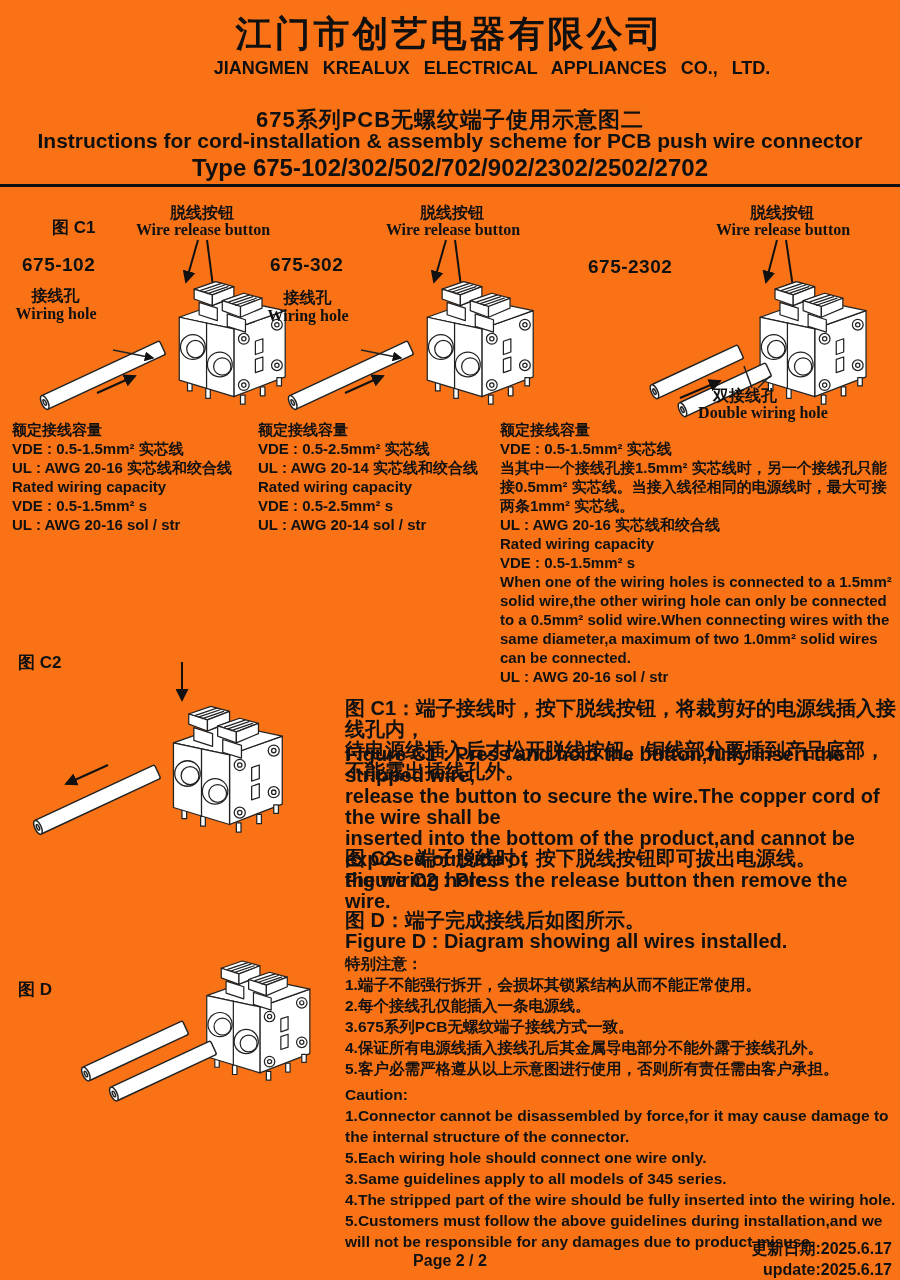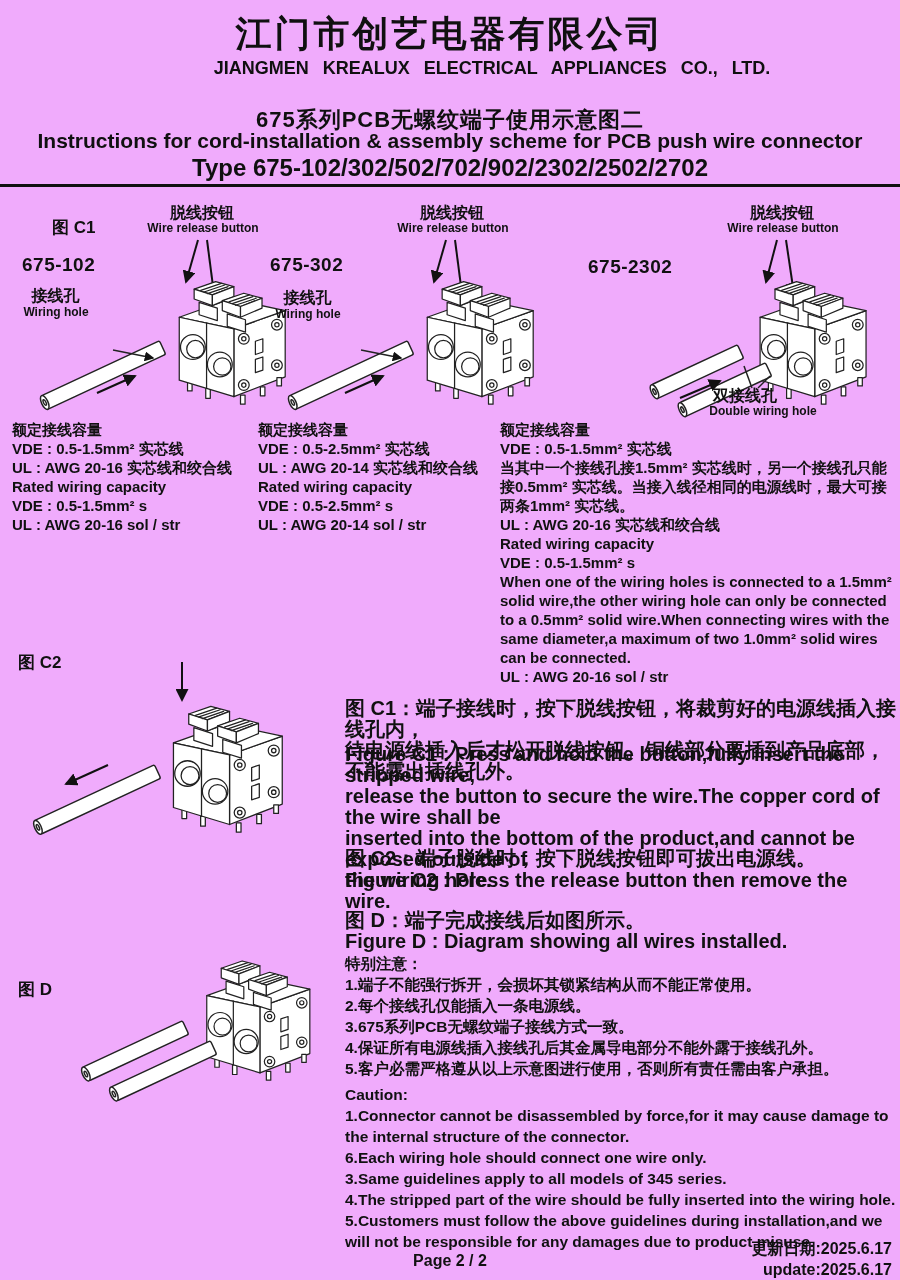--- a/index.html
+++ b/index.html
@@ -1,28 +1,28 @@
 <!DOCTYPE html>
 <html><head>
 <meta charset="utf-8">
 <style>
   html,body{margin:0;padding:0;background:#e8e8e8;}
-  #page{position:relative;width:900px;height:1280px;background:#f0abfc;margin:0 auto;
+  #page{position:relative;width:900px;height:1280px;background:#f97316;margin:0 auto;
         font-family:"Liberation Sans","DejaVu Sans",sans-serif;color:#111;overflow:hidden;}
   .abs{position:absolute;}
   .b{font-weight:bold;}
   .ctr{text-align:center;}
   .nw{white-space:nowrap;}
   .prelines{white-space:pre-line;}
   .hdr{left:0;width:900px;text-align:center;font-weight:bold;color:#101010;}
   .rule{left:0;top:184px;width:900px;height:0;border-top:3px solid #101010;}
   .figlbl{font-size:17px;font-weight:bold;}
   .modlbl{font-size:19px;font-weight:bold;letter-spacing:.5px;}
   .calloutcn{font-size:16px;font-weight:bold;}
-  .callouten{font-size:12px;font-weight:bold;}
+  .callouten{font-size:16px;font-weight:bold;font-family:Liberation Serif, serif;}
   .spec{font-size:15px;font-weight:bold;line-height:19px;}
   .spec div{margin:0;}
   .note{font-size:20px;font-weight:bold;line-height:21px;}
   .listblk{font-size:15.5px;font-weight:bold;line-height:21px;}
   svg{display:block;}
   svg .ln{fill:#fff;stroke:#222;stroke-width:1.5;stroke-linejoin:round;stroke-linecap:round;}
   svg .arrow{stroke:#111;stroke-width:2;fill:none;}
   svg .plain{stroke:#222;stroke-width:1.5;fill:none;}
 </style>
 </head>
@@ -219,21 +219,21 @@
     <div>1.端子不能强行拆开，会损坏其锁紧结构从而不能正常使用。</div>
     <div>2.每个接线孔仅能插入一条电源线。</div>
     <div>3.675系列PCB无螺纹端子接线方式一致。</div>
     <div>4.保证所有电源线插入接线孔后其金属导电部分不能外露于接线孔外。</div>
     <div>5.客户必需严格遵从以上示意图进行使用，否则所有责任需由客户承担。</div>
   </div>
 
   <div class="abs listblk" style="left:345px;top:1084px;width:553px;">
     <div>Caution:</div>
     <div>1.Connector cannot be disassembled by force,for it may cause damage to the internal structure of the connector.</div>
-    <div>6.Each wiring hole should connect one wire only.</div>
+    <div>5.Each wiring hole should connect one wire only.</div>
     <div>3.Same guidelines apply to all models of 345 series.</div>
     <div>4.The stripped part of the wire should be fully inserted into the wiring hole.</div>
     <div>5.Customers must follow the above guidelines during installation,and we will not be responsible for any damages due to product misuse.</div>
   </div>
 
   <div class="abs b ctr" style="left:0;top:1252px;width:900px;font-size:16px;">Page 2 / 2</div>
   <div class="abs b" style="right:8px;top:1238px;text-align:right;font-size:16px;line-height:21px;">
     <div>更新日期:2025.6.17</div>
     <div>update:2025.6.17</div>
   </div>

